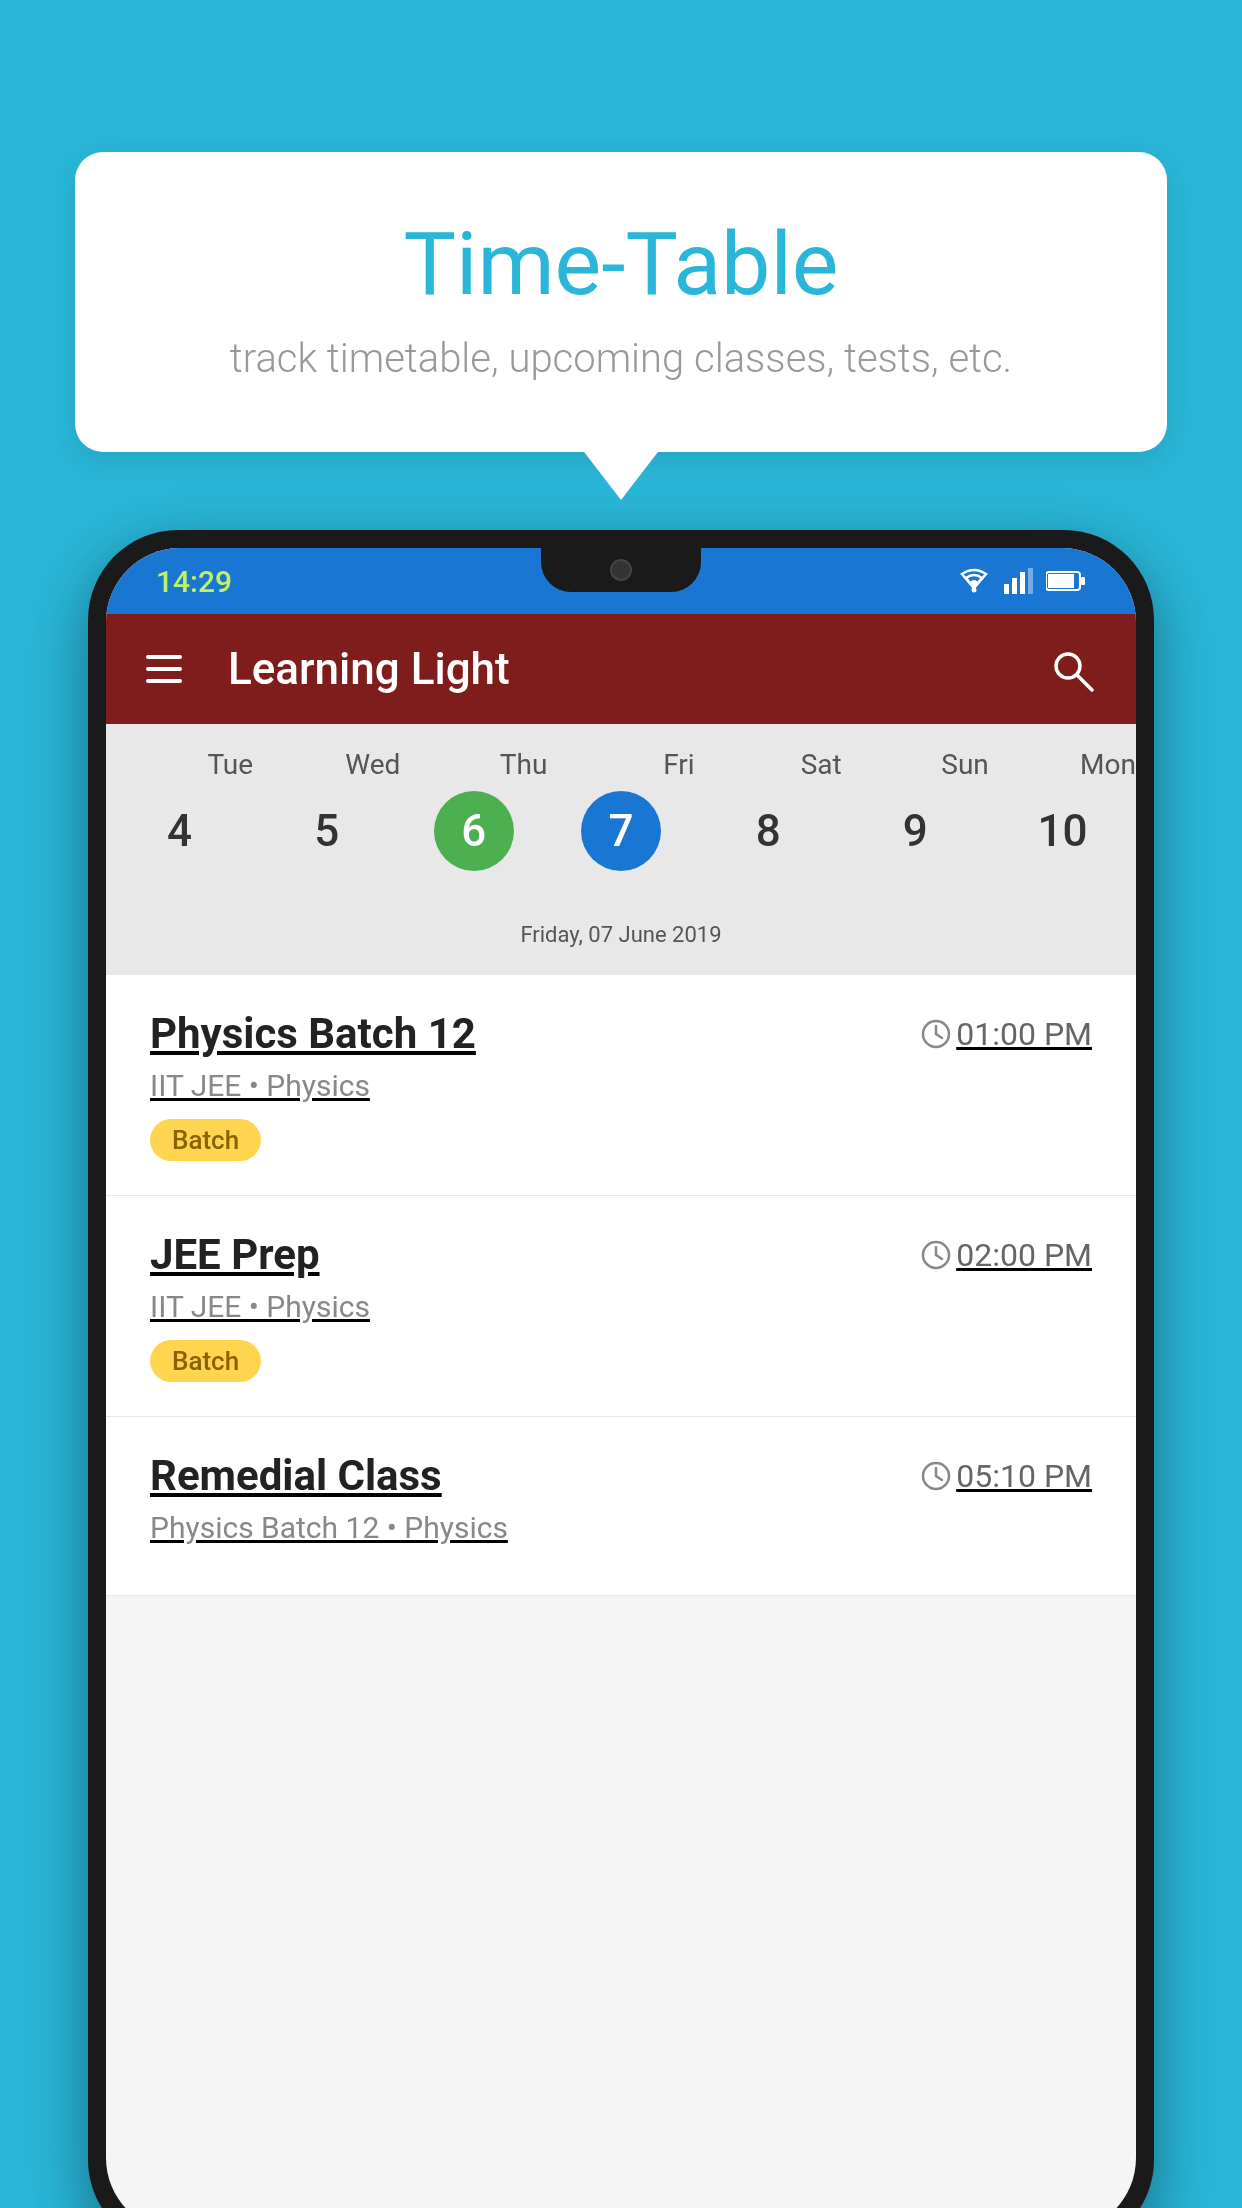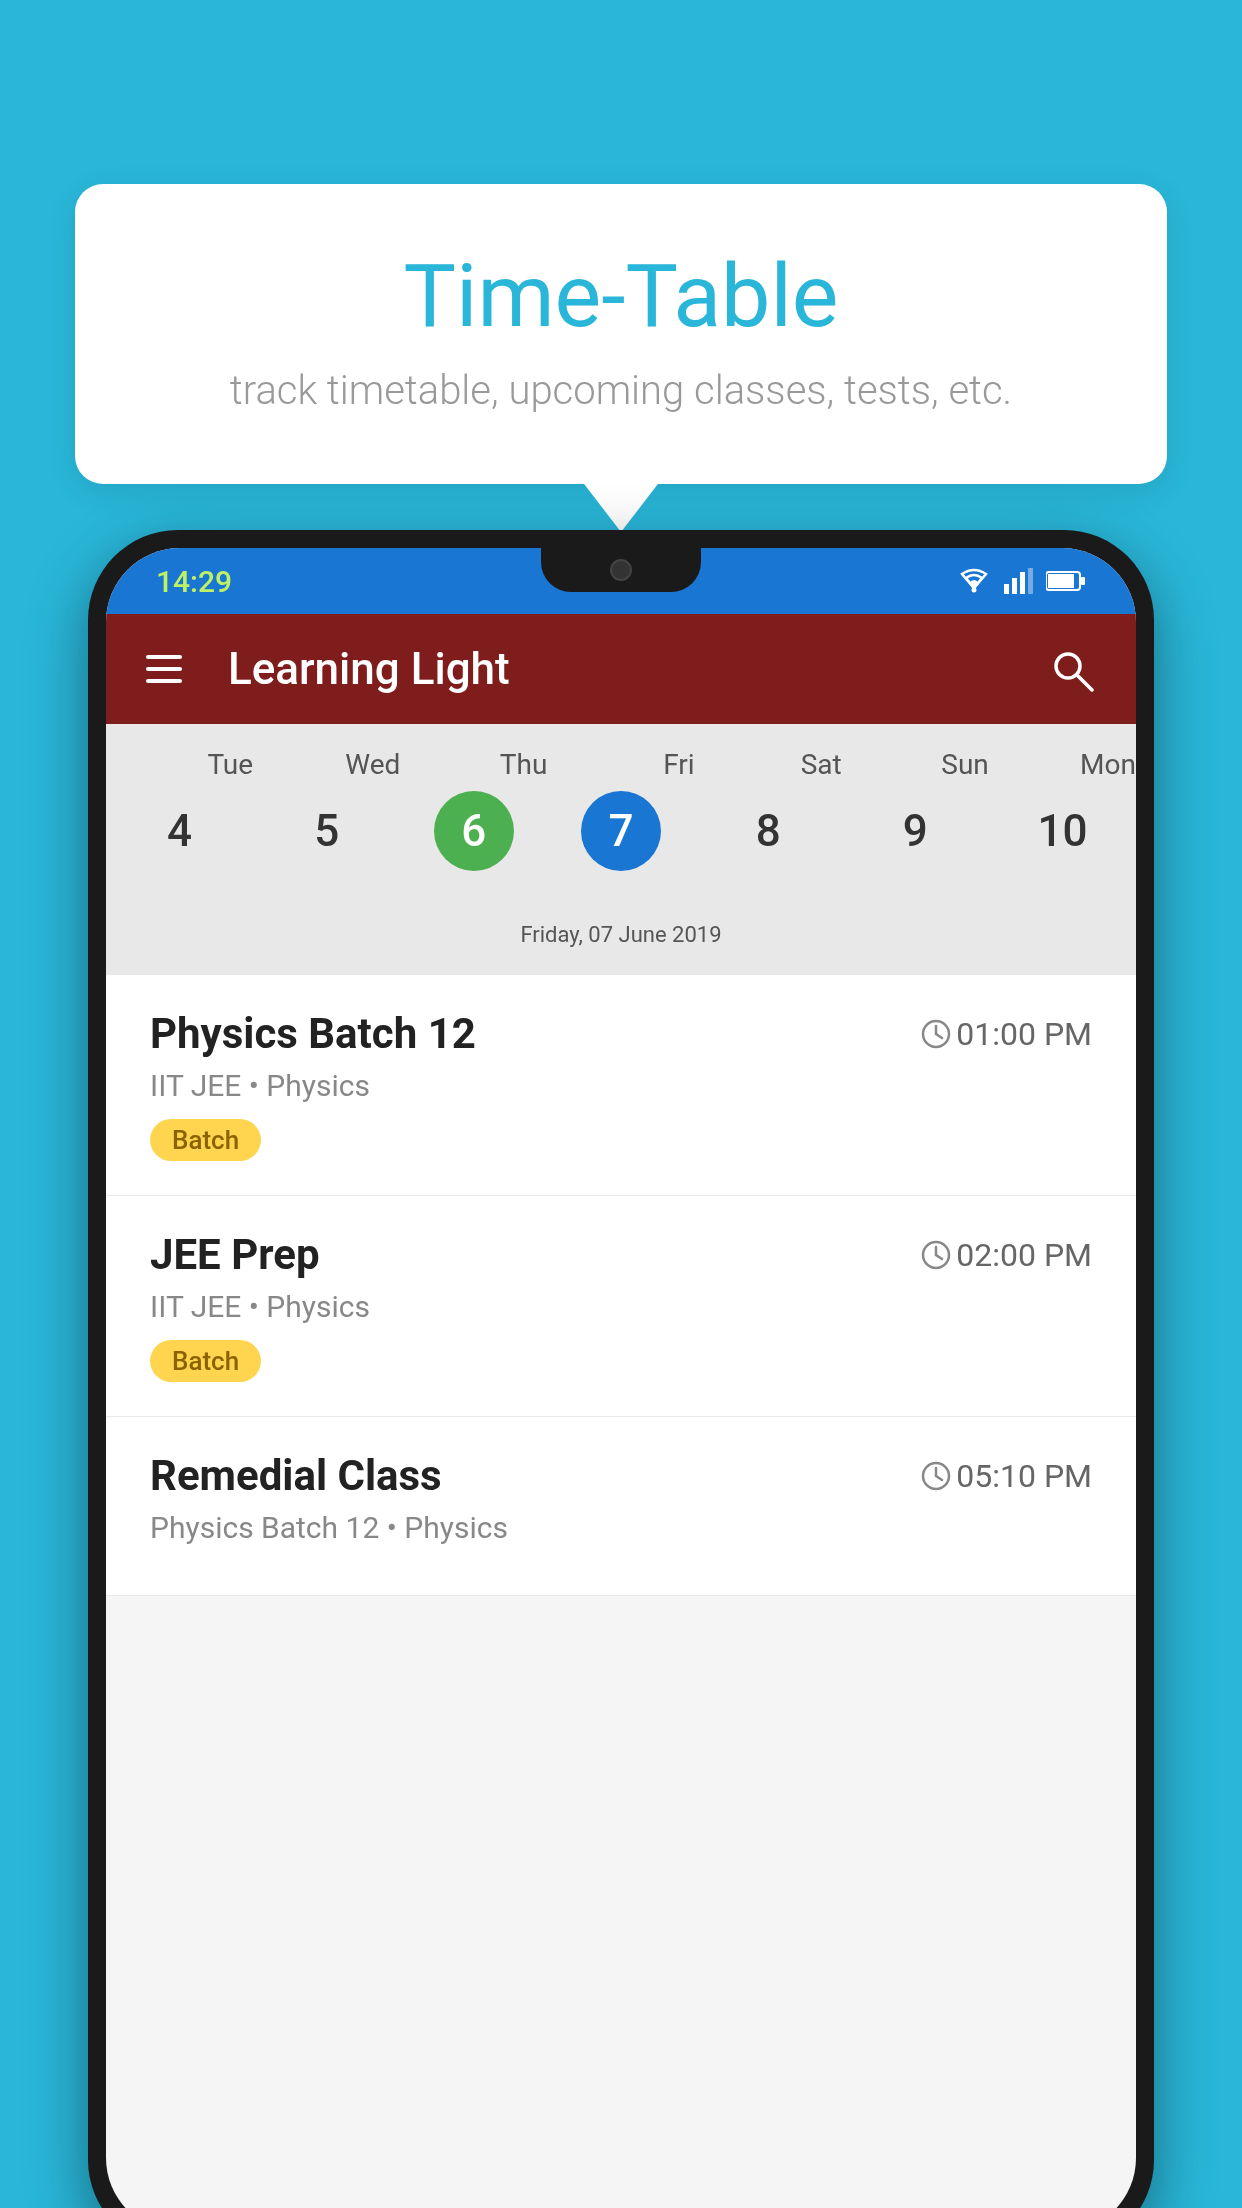--- a/index.html
+++ b/index.html
@@ -10,21 +10,21 @@
       height: 2208px;
       background-color: #29b6d8;
       font-family: 'Roboto', Arial, sans-serif;
       overflow: hidden;
       position: relative;
     }
 
     
     .tooltip-card {
       position: absolute;
-      top: 184px;
+      top: 152px;
       left: 75px;
       right: 75px;
       background: white;
       border-radius: 28px;
       padding: 60px 80px 70px;
       text-align: center;
       box-shadow: 0 8px 30px rgba(0,0,0,0.1);
     }
     .tooltip-card::after {
       content: '';
@@ -207,20 +207,21 @@
       font-size: 22px;
       color: #555;
       padding: 8px 0 18px;
       margin-top: 43px;
     }
 
     
     .class-list {
       background: #6d28d9;
       overflow-y: auto;
+      text-decoration: underline;
     }
     .class-item {
       padding: 34px 44px 34px;
       border-bottom: 1px solid #e8e8e8;
       background: white;
     }
     .class-header {
       display: flex;
       align-items: center;
       justify-content: space-between;

